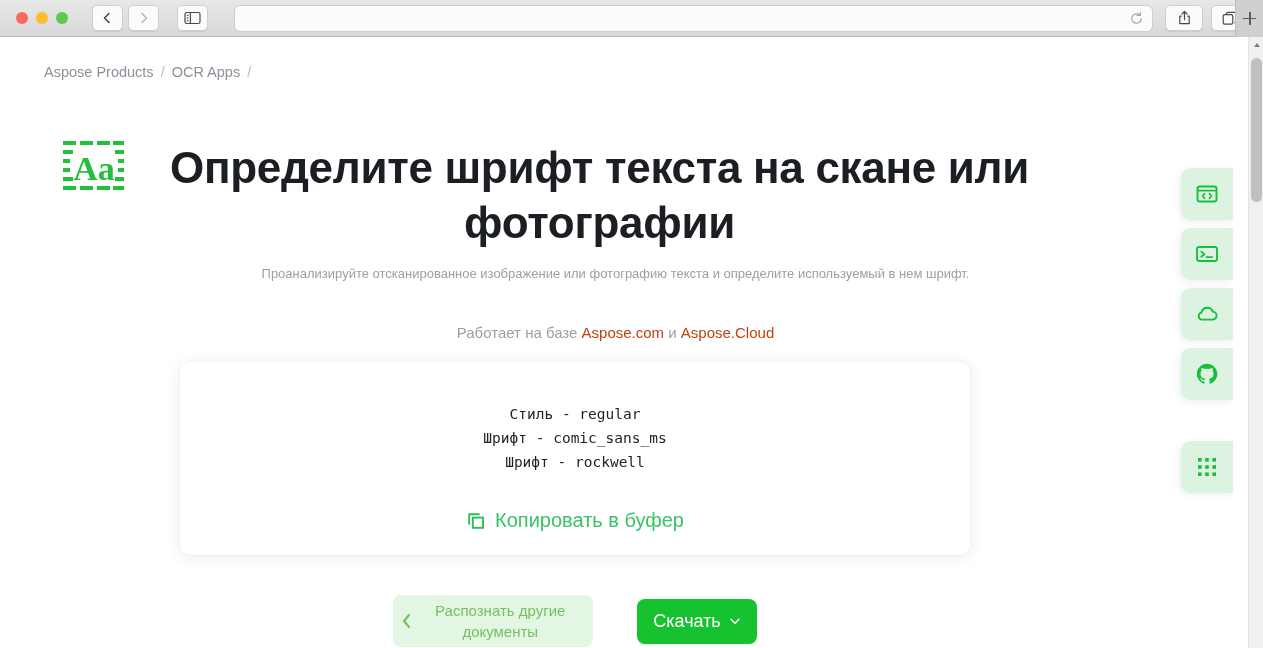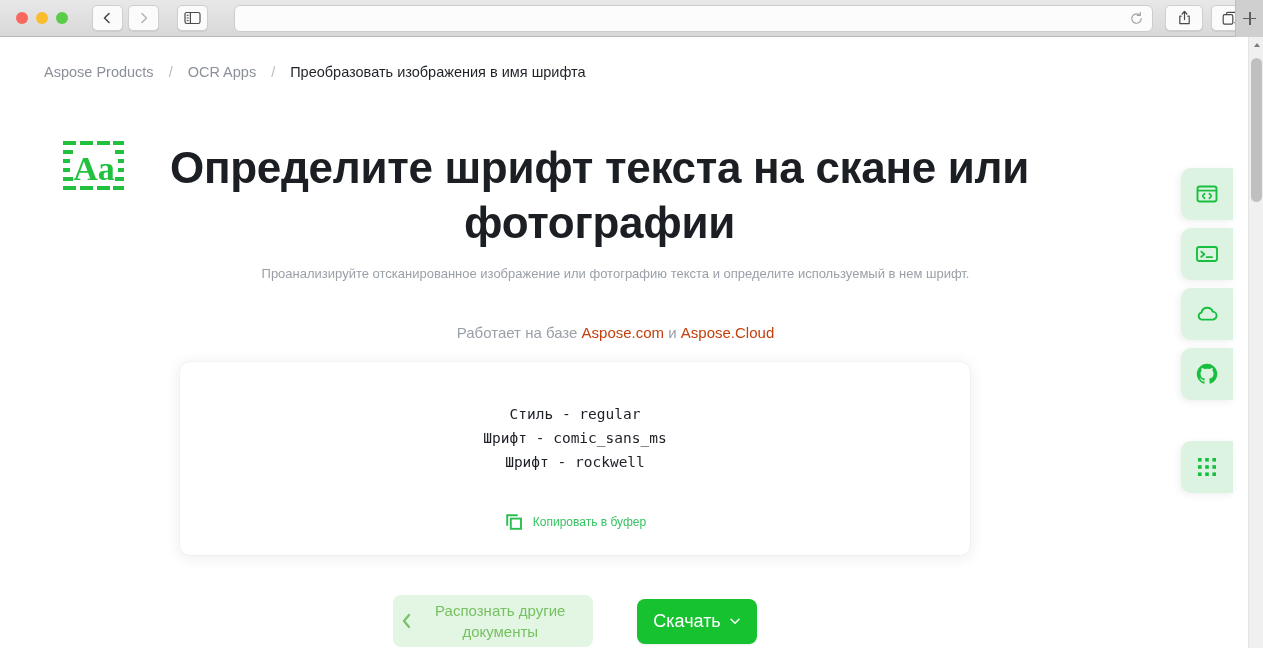--- a/index.html
+++ b/index.html
@@ -73,21 +73,21 @@
   }
   .page-inner {
     position: absolute; top: 0; left: 0;
     width: 1248px; height: 611px;
     background: #ffffff;
   }
 
   .breadcrumb {
     position: absolute; top: 27px; left: 44px;
     font-size: 14.5px; color: #8b9099;
-    display: flex; align-items: center; gap: 15px;
+    display: flex; align-items: center; gap: 7px;
     white-space: nowrap;
   }
   .bc-link { color: #8b9099; text-decoration: none; }
   .bc-sep { color: #b9bdc4; }
   .bc-current { color: #1f2328; }
 
   .hero-logo {
     position: absolute; top: 100px; left: 62px;
     width: 64px; height: 58px;
   }
@@ -139,21 +139,21 @@
     line-height: 24.2px;
     color: #1d2026;
   }
   .copy-row {
     position: absolute;
     bottom: 23px; left: 0; width: 100%;
     display: flex; align-items: center; justify-content: center;
     gap: 9px;
     cursor: pointer;
   }
-  .copy-label { font-size: 12px; color: #38c463; }
+  .copy-label { font-size: 20px; color: #38c463; }
 
   
   .btn-row {
     position: absolute;
     top: 558px; left: 180px;
     width: 790px;
     display: flex; align-items: center; justify-content: center;
     gap: 44px;
   }
   .btn-back {
@@ -298,21 +298,20 @@
 </div>
 
 <div class="page">
 <div class="page-inner">
 
   <div class="breadcrumb">
     <a class="bc-link" href="#">Aspose Products</a>
     <span class="bc-sep">/</span>
     <a class="bc-link" href="#">OCR Apps</a>
     <span class="bc-sep">/</span>
-    <span class="bc-current">Преобразовать изображения в имя шрифта</span>
   </div>
 
   <div class="hero-logo">
     <svg width="64" height="58" viewBox="0 0 64 58">
       <g fill="#22c03f">
         <rect x="1" y="4" width="13" height="4"></rect>
             <rect x="18" y="4" width="13" height="4"></rect>
         <rect x="35" y="4" width="13" height="4"></rect>
             <rect x="51" y="4" width="11" height="4"></rect>
         <rect x="1" y="13" width="10" height="4"></rect>

